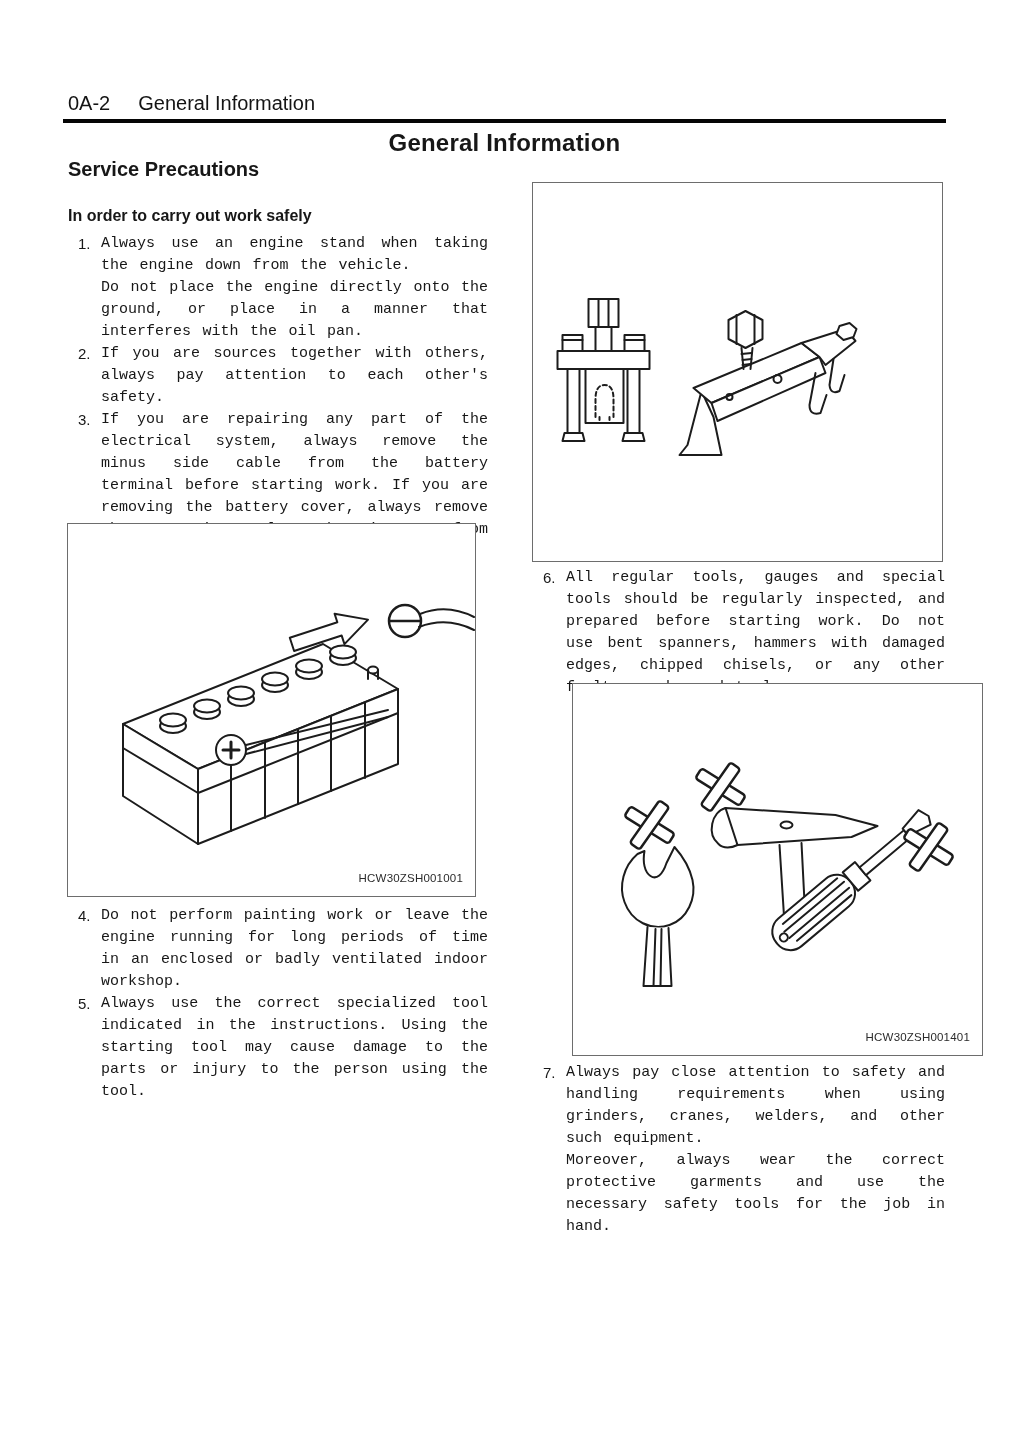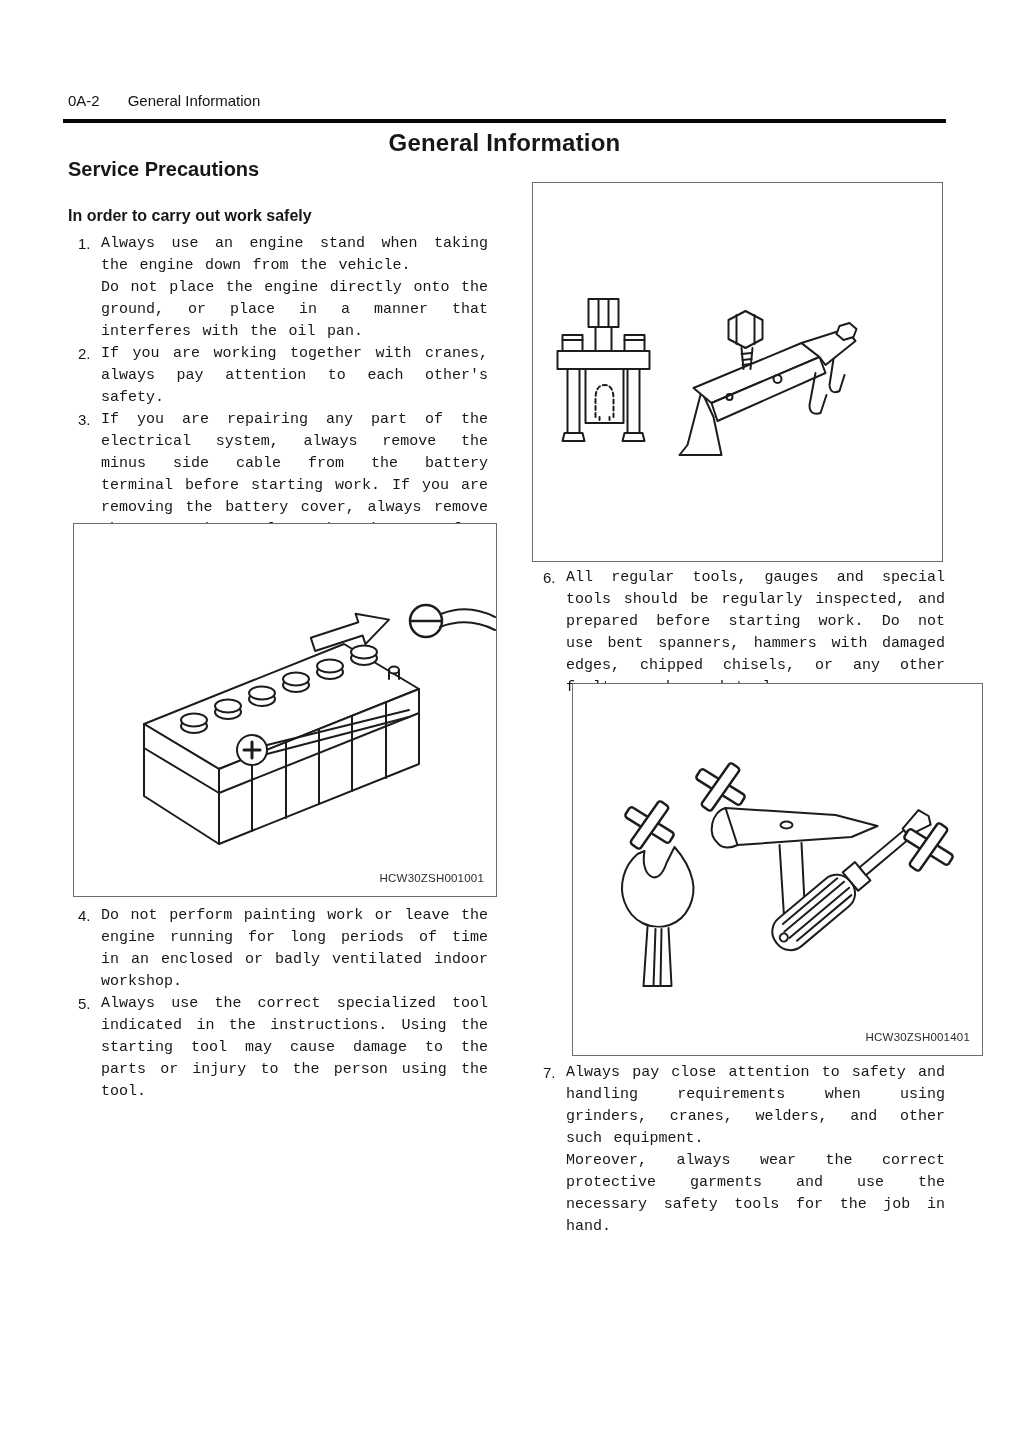--- a/index.html
+++ b/index.html
@@ -2,42 +2,42 @@
 <html><head>
 <meta charset="utf-8">
 <style>
   html,body{margin:0;padding:0;}
   body{
     width:1024px;height:1449px;position:relative;background:#ffffff;
     color:#171717;font-family:"Liberation Sans",sans-serif;overflow:hidden;
   }
   .abs{position:absolute;}
   
-  #page-header{left:68px;top:92px;font-size:15px;color:#141414;}
+  #page-header{left:68px;top:92px;font-size:20px;color:#141414;}
   #page-header .page-code{margin-right:28px;}
   #top-rule{left:63px;top:119px;width:883px;height:4px;background:#050505;}
   #doc-title{left:63px;top:129px;width:883px;text-align:center;font-size:24px;font-weight:bold;letter-spacing:.2px;}
   
   #section-heading{left:68px;top:158px;font-size:20px;font-weight:bold;}
   #sub-heading{left:68px;top:207px;font-size:16px;font-weight:bold;}
   
   .list-block{width:420px;}
   .list-block.right{width:412px;}
   .item{display:grid;grid-template-columns:23px 1fr;padding-left:10px;
         font-size:15px;line-height:22px;}
   .item .num{text-align:left;}
   .item .txt{text-align:justify;white-space:pre-line;word-spacing:2.5px;font-family:Liberation Mono, monospace;}
   #items-1-3{left:68px;top:233px;}
   #items-4-5{left:68px;top:905px;}
   #item-6{left:533px;top:567px;}
   #item-7{left:533px;top:1062px;}
   
   .fig{border:1px solid #6d6d6d;background:#fff;}
   #fig-pullers{left:532px;top:182px;width:409px;height:378px;}
-  #fig-battery{left:73px;top:523px;width:407px;height:372px;padding-left:15px;}
+  #fig-battery{left:67px;top:523px;width:407px;height:372px;}
   #fig-tools{left:532px;top:683px;width:409px;height:371px;margin-left:40px;}
   .fig svg{display:block;width:100%;height:100%;}
   .fig-caption{position:absolute;right:12px;bottom:12px;font-size:11.5px;color:#2b2b2b;letter-spacing:.2px;}
   
   .art{stroke:#1c1c1c;stroke-width:2;fill:#fff;stroke-linejoin:round;stroke-linecap:round;}
   .art .nf{fill:none;}
 </style>
 </head>
 <body>
 
@@ -52,21 +52,21 @@
 <div class="abs" id="sub-heading">In order to carry out work safely</div>
 
 <div class="abs list-block" id="items-1-3">
   <div class="item">
     <span class="num">1.</span>
     <span class="txt">Always use an engine stand when taking the engine down from the vehicle.
 Do not place the engine directly onto the ground, or place in a manner that interferes with the oil pan.</span>
   </div>
   <div class="item">
     <span class="num">2.</span>
-    <span class="txt">If you are working together with cranes, always pay attention to each other's safety.</span>
+    <span class="txt">If you are sources together with others, always pay attention to each other's safety.</span>
   </div>
   <div class="item">
     <span class="num">3.</span>
     <span class="txt">If you are repairing any part of the electrical system, always remove the minus side cable from the battery terminal before starting work. If you are removing the battery cover, always remove the cover in a place that is away from sources of fire/heat.</span>
   </div>
 </div>
 
 <div class="abs fig" id="fig-pullers">
   <svg viewBox="0 0 408 378">
     <g class="art">

